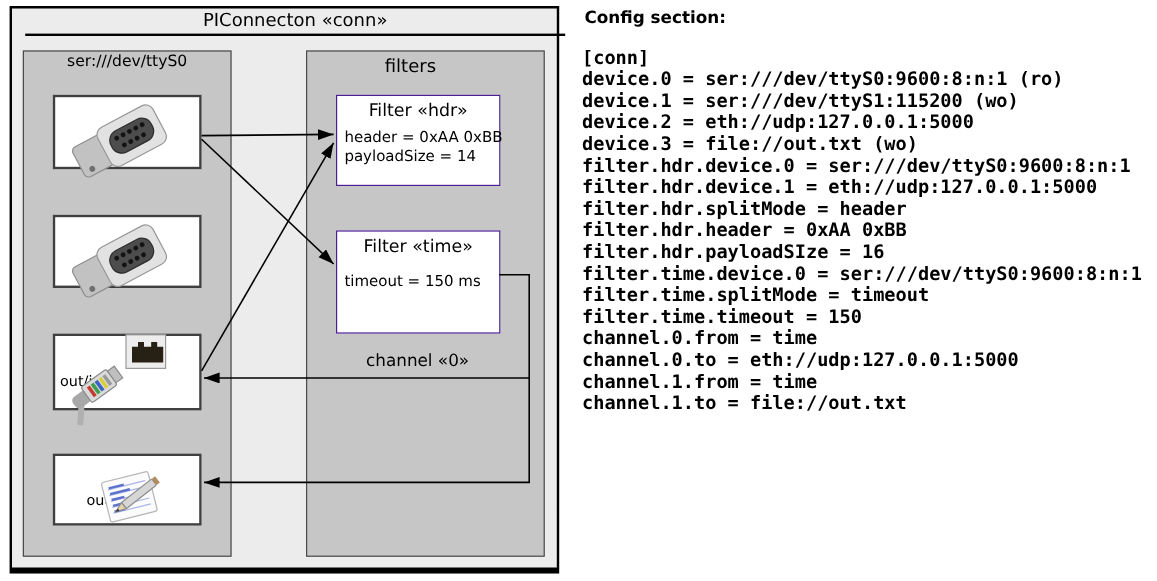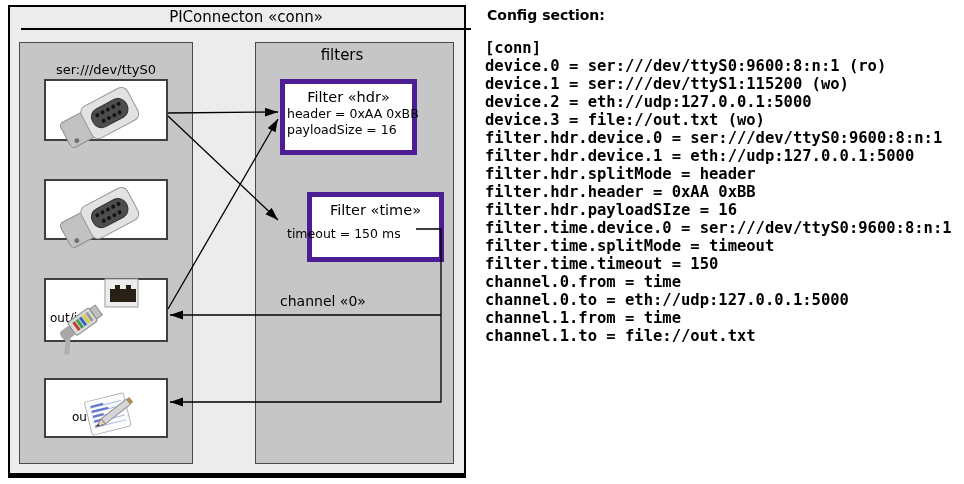--- a/index.html
+++ b/index.html
@@ -15,39 +15,39 @@
 
   
   .panel{background:#c6c6c6;border:1px solid #4a4a4a;box-sizing:border-box;}
   .panel-devices{left:19px;top:42px;width:174px;height:422px;}
   .panel-filters{left:255px;top:42px;width:199px;height:422px;}
   .filters-title{left:255px;top:46px;width:174px;text-align:center;font-size:15px;}
 
   
   .dev-label{left:24px;width:164px;text-align:center;font-size:13px;white-space:nowrap;}
   .dev-box{left:44px;width:124px;background:#fff;border:2px solid #3f3f3f;box-sizing:border-box;}
-  .dl1{top:62px;} .db1{top:79px;height:62px;}
+  .dl1{top:44px;} .db1{top:79px;height:62px;}
   .dl2{top:160px;} .db2{top:179px;height:61px;}
   .dl3{top:256px;} .db3{top:278px;height:64px;}
   .dl4{top:356px;margin-top:48px;} .db4{top:378px;height:60px;}
   .dir{font-size:12px;line-height:18px;white-space:nowrap;margin-top:28px;}
   .dir1{left:82px;top:82px;} .dir2{left:79px;top:182px;}
   .dir3{left:50px;top:281px;} .dir4{left:72px;top:380px;}
   .icon-box{pointer-events:none;}
   .icon-box svg{overflow:visible;display:block;width:100%;height:100%;}
 
   
-  .filter-box{left:280px;width:137px;background:#fff;border:5px solid #4c1d95;box-sizing:border-box;}
-  .fb-hdr{top:79px;height:76px;} .fb-time{top:192px;height:70px;margin-left:27px;}
+  .filter-box{left:280px;width:137px;background:#fff;border:1px solid #4c1d95;box-sizing:border-box;}
+  .fb-hdr{top:79px;height:76px;} .fb-time{top:192px;height:86px;}
   .filter-title{text-align:center;font-size:14.5px;margin-top:5px;}
   .filter-attrs{font-size:12.5px;line-height:15.5px;white-space:pre-line;}
   .fa-hdr{left:287px;top:106px;} .fa-time{left:287px;top:226px;}
 
   
-  .chan-label{left:280px;width:136px;text-align:left;font-size:14px;white-space:nowrap;}
+  .chan-label{left:280px;width:136px;text-align:center;font-size:14px;white-space:nowrap;}
   .ch0{top:293px;} .ch1{top:381px;}
 
   
   .overlay{left:0;top:0;width:964px;height:484px;pointer-events:none;}
 
   
   .config-heading{left:487px;top:7px;font-weight:600;font-size:14px;white-space:nowrap;}
   .config-body{left:485px;top:39px;margin:0;
                font-family:"DejaVu Sans Mono","Liberation Mono",monospace;
                font-size:15.5px;line-height:18px;font-weight:bold;white-space:pre;}
@@ -157,21 +157,21 @@
         <polygon points="16.5,24.1 13,25.2 16.5,26.4" fill="#3a3a3a"></polygon>
         <rect x="54" y="22" width="3.5" height="6.5" fill="#b08c5a"></rect>
       </g>
     </svg>
   </div>
 
   <div class="abs filter-box fb-hdr">
     <div class="filter-title">Filter «hdr»</div>
   </div>
   <div class="abs filter-attrs fa-hdr">header = 0xAA 0xBB
-payloadSize = 16</div>
+payloadSize = 14</div>
 
   <div class="abs filter-box fb-time">
     <div class="filter-title">Filter «time»</div>
   </div>
   <div class="abs filter-attrs fa-time">timeout = 150 ms</div>
 
   <div class="abs chan-label ch0">channel «0»</div>
 
   <svg class="abs overlay" viewBox="0 0 964 484">
     <defs>

